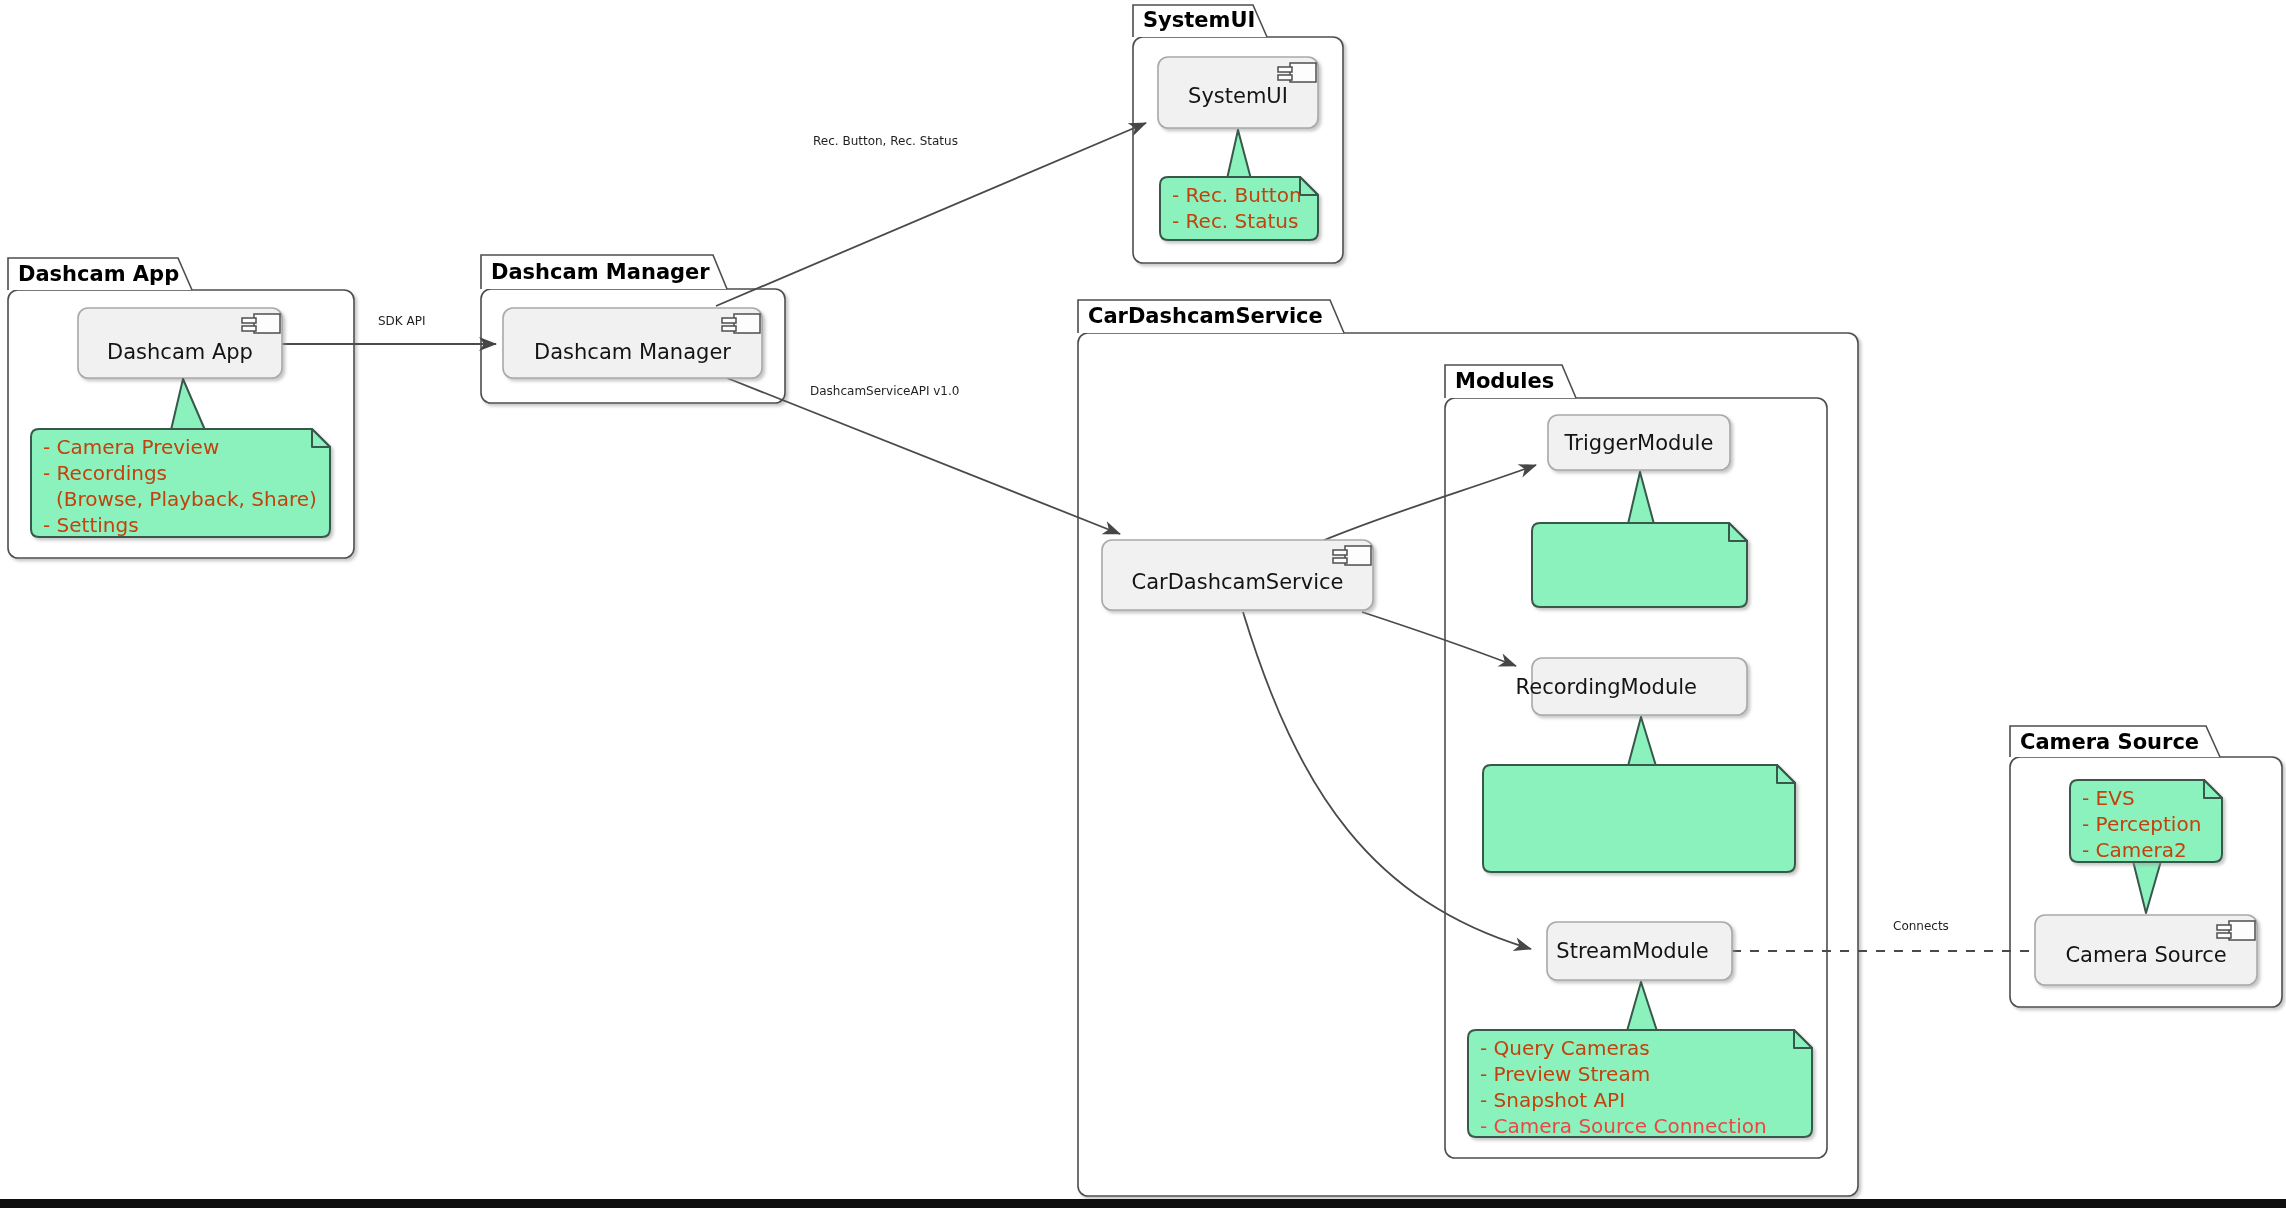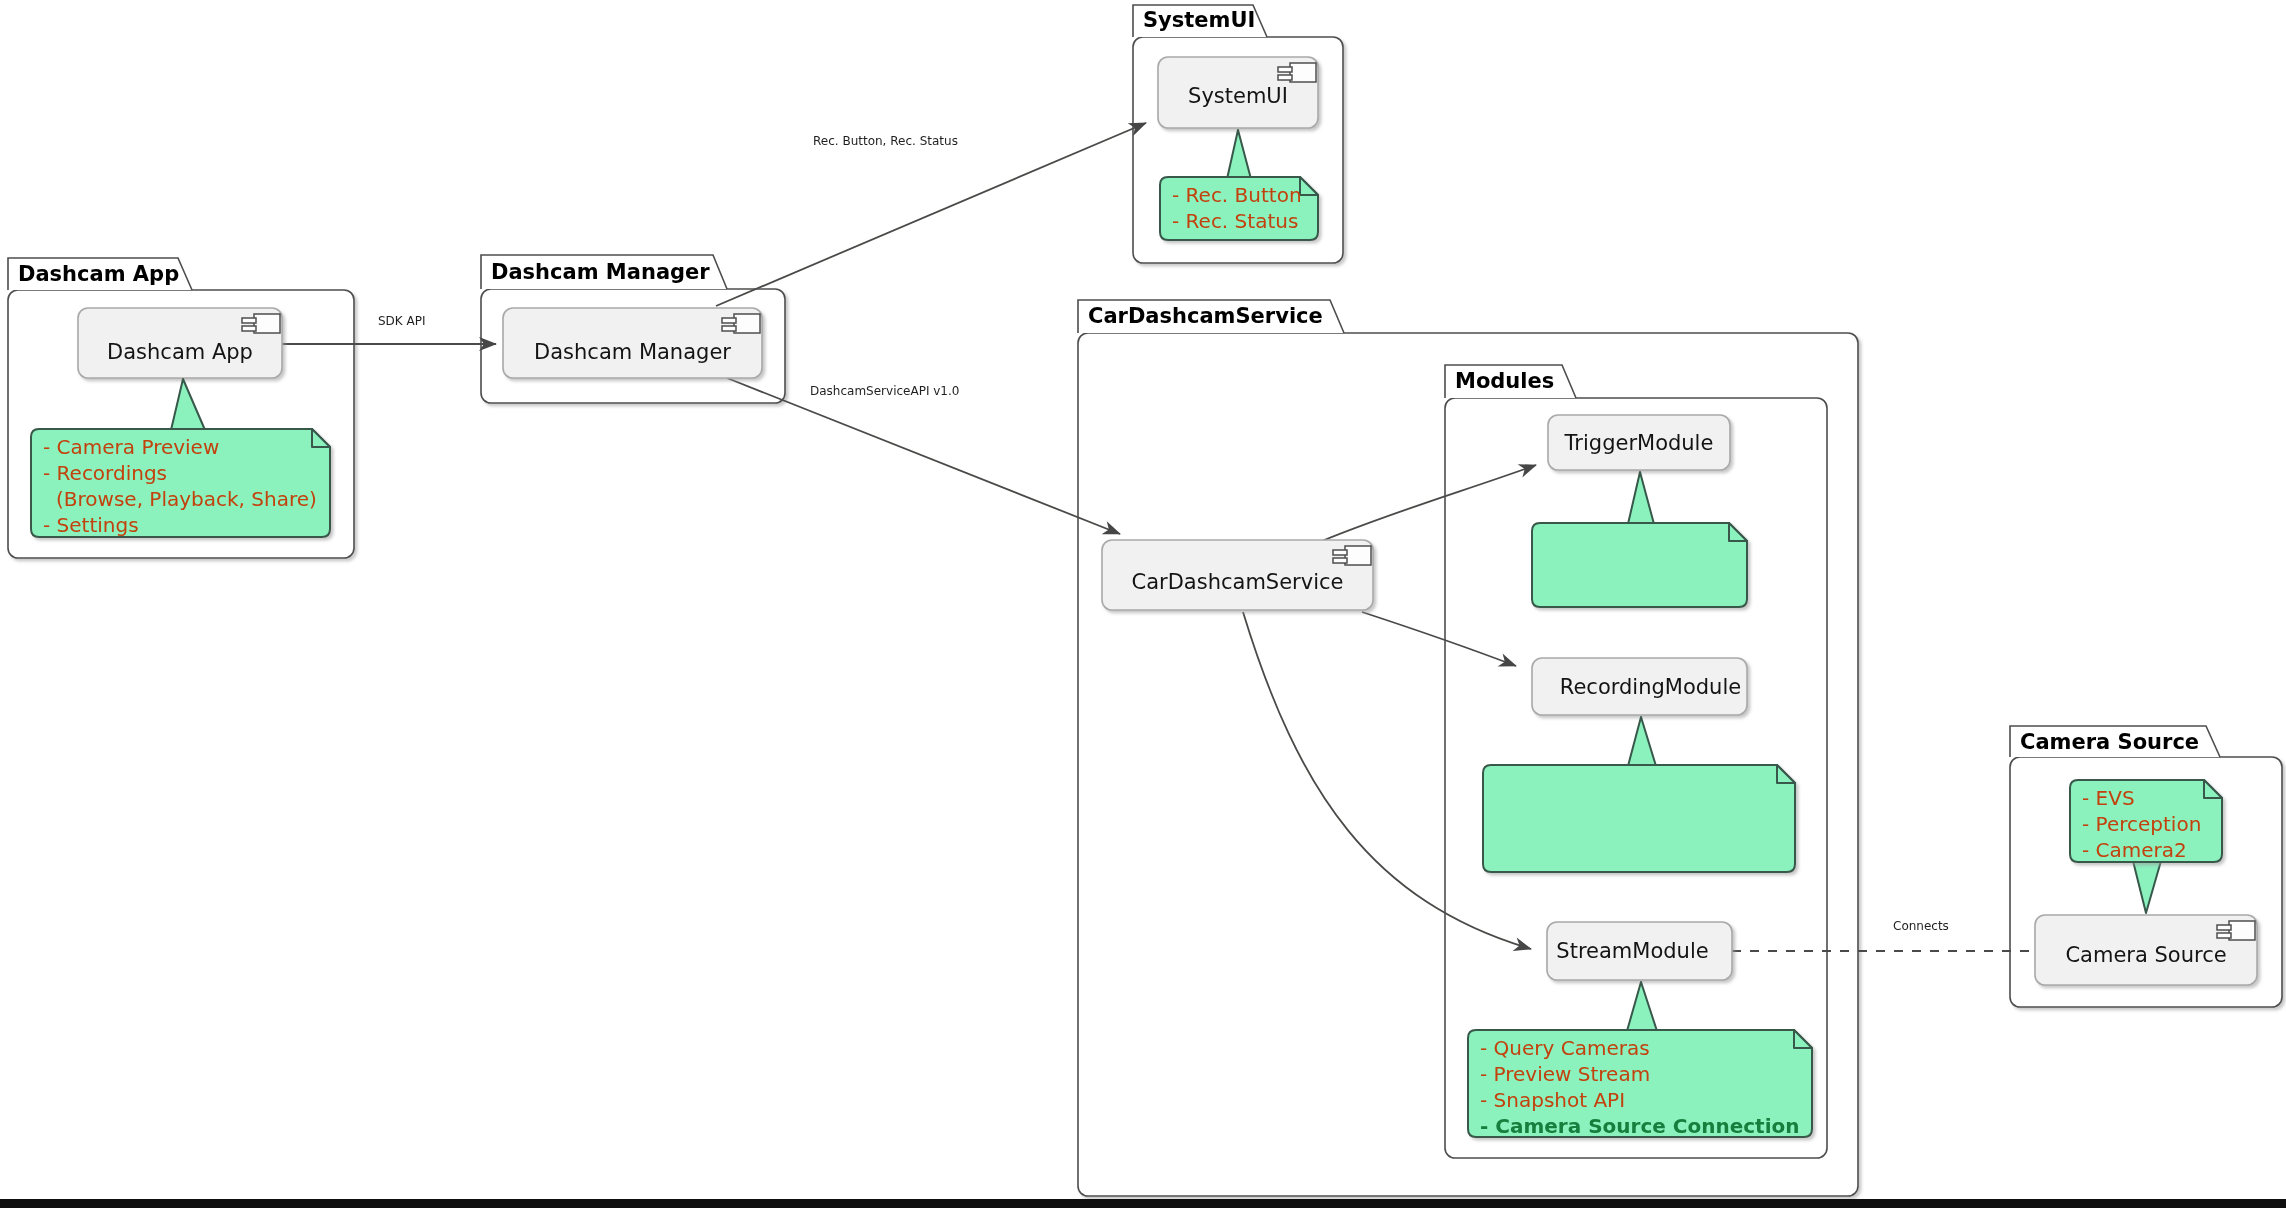--- a/index.html
+++ b/index.html
@@ -7,21 +7,21 @@
     position:relative; width:2286px; height:1208px; background:#ffffff;
     font-family:"DejaVu Sans", sans-serif; overflow:hidden;
   }
   svg.layer { position:absolute; left:0; top:0; width:2286px; height:1208px; }
   .label { position:absolute; white-space:nowrap; }
   .pkg-title { font-weight:bold; font-size:21px; color:#000000; }
   .comp-label { font-size:21px; color:#141414; text-align:center; }
   .note-text { position:absolute; }
   .note-line { font-size:20px; line-height:26px; color:#c2410c; white-space:nowrap; }
   .note-line.indent { padding-left:13px; }
-  .note-line.bold { font-weight:bold; color:#15803d; }
+  .note-line.bold { font-weight:normal; color:#ef4444; }
   .edge-label { font-size:12px; color:#1f1f1f; }
   .bottom-bar { position:absolute; left:0; top:1199px; width:2286px; height:9px; background:#0f0f0f; }
 </style>
 </head>
 <body>
 
 <div class="canvas">
 
   <svg class="layer">
     <defs>
@@ -133,21 +133,21 @@
   <div class="label pkg-title" style="left:1143px; top:8px;">SystemUI</div>
   <div class="label pkg-title" style="left:1088px; top:304px;">CarDashcamService</div>
   <div class="label pkg-title" style="left:1455px; top:369px;">Modules</div>
   <div class="label pkg-title" style="left:2020px; top:730px;">Camera Source</div>
 
   <div class="label comp-label" style="left:78px;   top:340px; width:204px;">Dashcam App</div>
   <div class="label comp-label" style="left:503px;  top:340px; width:259px;">Dashcam Manager</div>
   <div class="label comp-label" style="left:1158px; top:84px;  width:160px;">SystemUI</div>
   <div class="label comp-label" style="left:1102px; top:570px; width:271px;">CarDashcamService</div>
   <div class="label comp-label" style="left:1548px; top:431px; width:182px;">TriggerModule</div>
-  <div class="label comp-label" style="left:1532px; top:675px; width:237px;">RecordingModule</div>
+  <div class="label comp-label" style="left:1460px; top:675px; width:237px;text-align:right;">RecordingModule</div>
   <div class="label comp-label" style="left:1547px; top:939px; width:171px;">StreamModule</div>
   <div class="label comp-label" style="left:2035px; top:943px; width:222px;">Camera Source</div>
 
   <div class="note-text" style="left:43px; top:434px;">
     <div class="note-line">- Camera Preview</div>
     <div class="note-line">- Recordings</div>
     <div class="note-line indent">(Browse, Playback, Share)</div>
     <div class="note-line">- Settings</div>
   </div>
   <div class="note-text" style="left:1172px; top:182px;">

